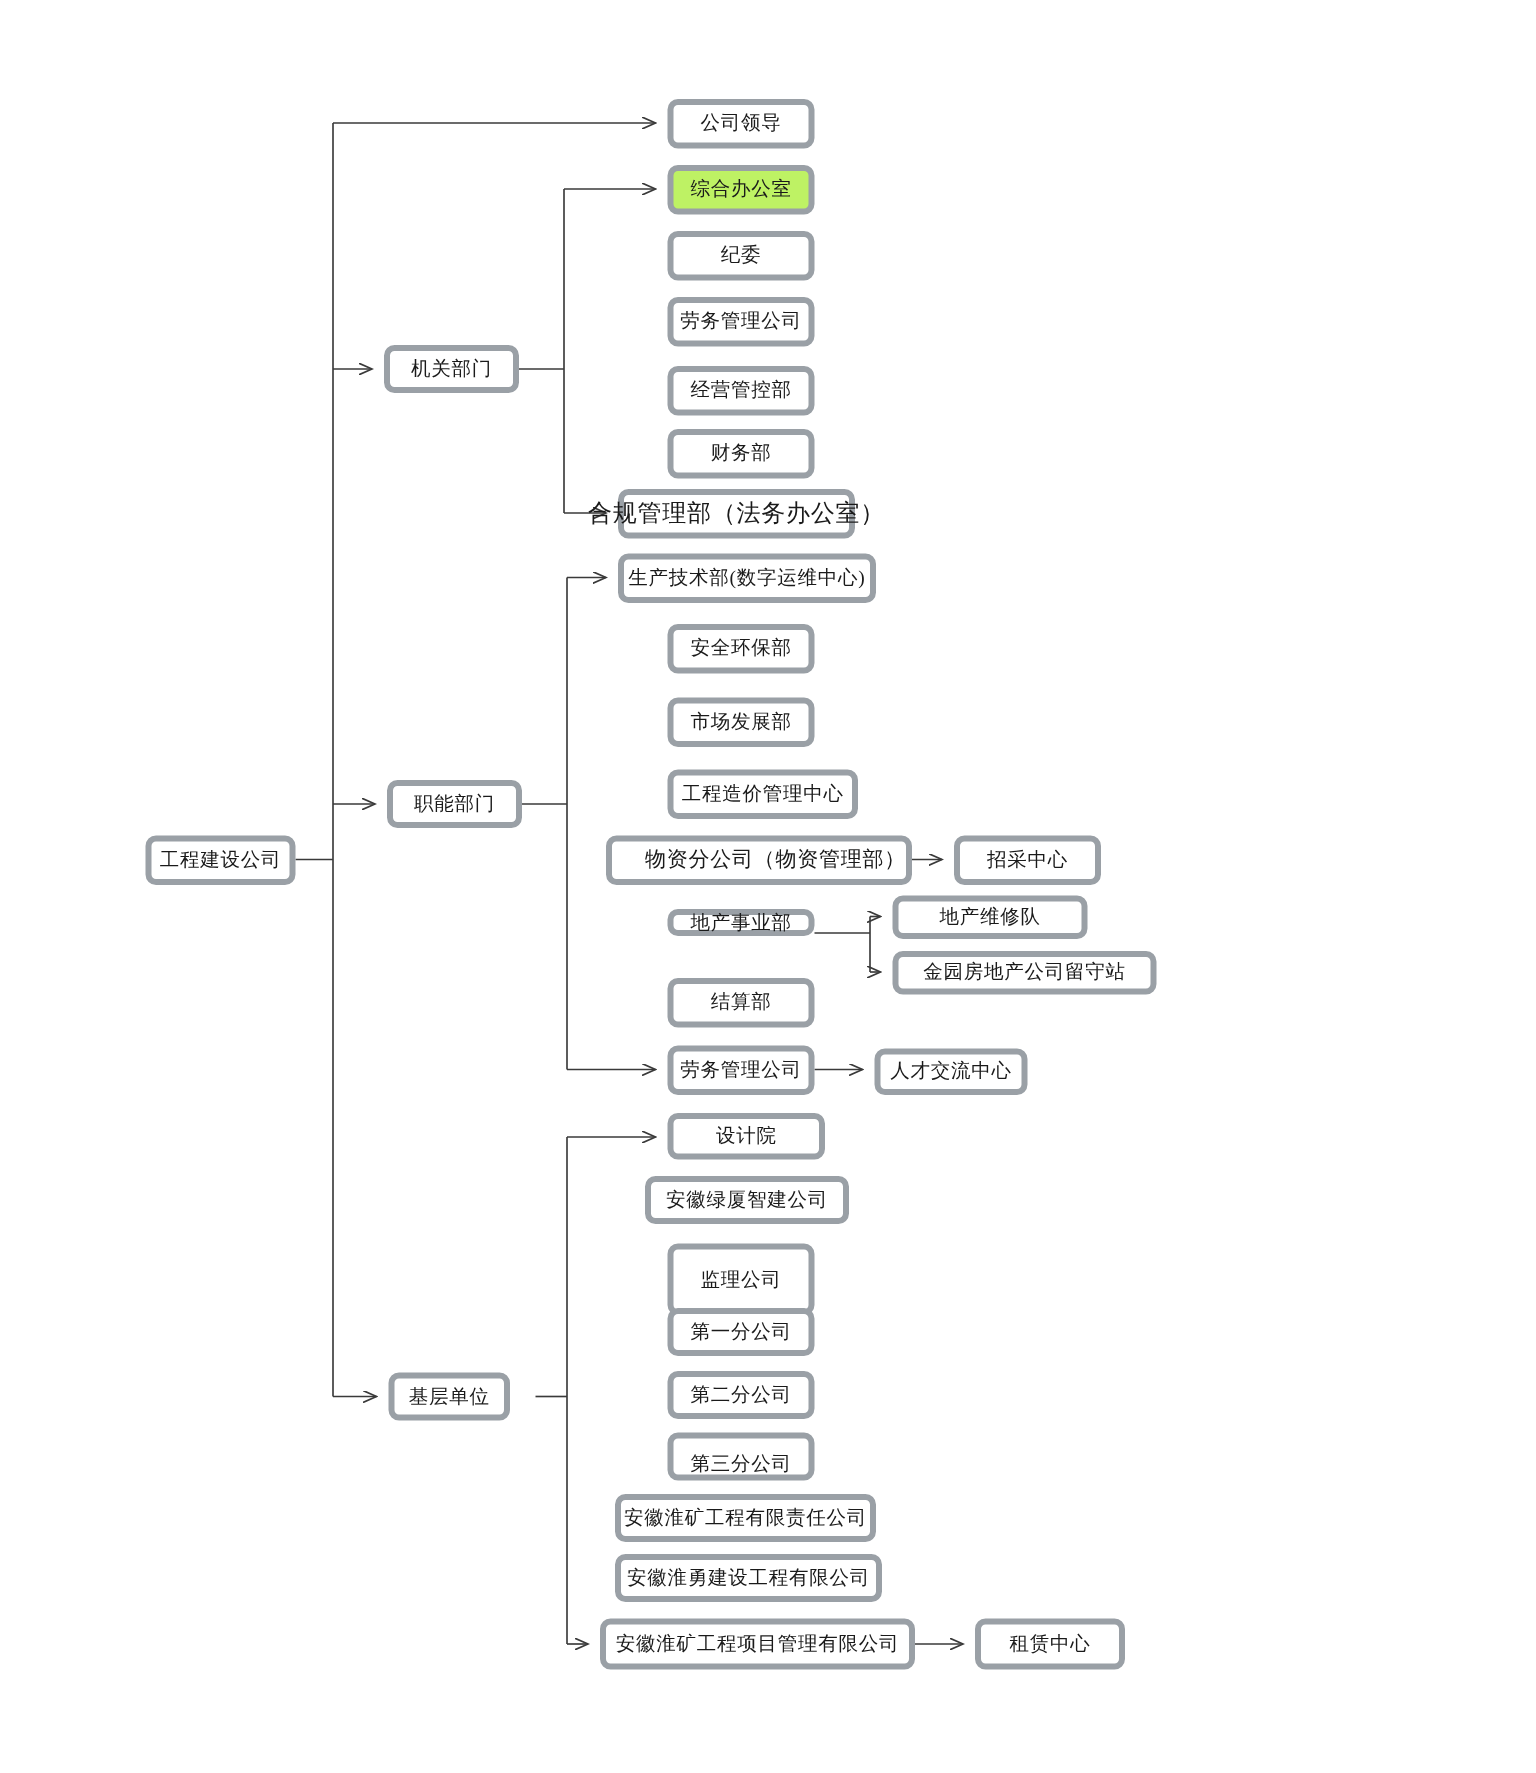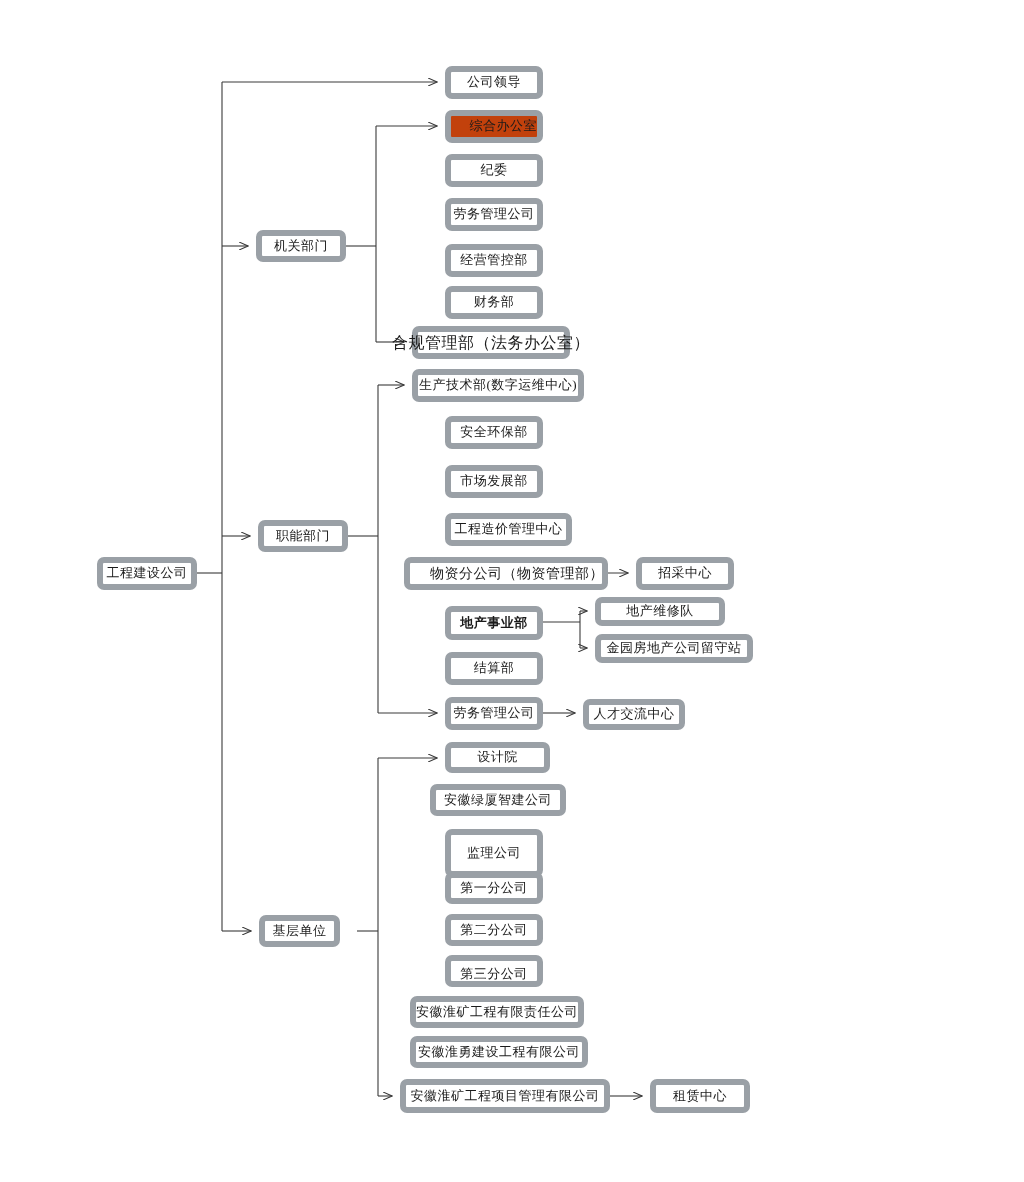--- a/index.html
+++ b/index.html
@@ -8,21 +8,21 @@
     background:#ffffff;
     font-family:"Liberation Serif","DejaVu Serif",serif;
     position:relative;
     overflow:hidden;
   }
   #chart-root{position:absolute;left:0;top:0;width:1024px;height:1182px;}
   #connectors{position:absolute;left:0;top:0;width:1024px;height:1182px;}
   .node{
     position:absolute;
     box-sizing:border-box;
-    border:6px solid #701a75;
+    border:4px solid #701a75;
     border-radius:7px;
     background:#ffffff;
     color:#1a1a1a;
     display:flex;
     align-items:center;
     justify-content:center;
     text-align:center;
     line-height:1.1;
     white-space:nowrap;
     letter-spacing:0.5px;
@@ -92,21 +92,21 @@
     <span class="node-label">职能部门</span>
   </div>
   <div class="node" id="n-level2_c" style="left: 259px; top: 915px; width: 81px; height: 32px; font-size: 13px; border-color: rgb(154, 160, 166); background: rgb(255, 255, 255); color: rgb(26, 26, 26); border-radius: 7px;">
     <span class="node-label">基层单位</span>
   </div>
 
   <div class="node" id="n-gs1" style="left: 445px; top: 66px; width: 98px; height: 33px; font-size: 13px; border-color: rgb(154, 160, 166); background: rgb(255, 255, 255); color: rgb(26, 26, 26); border-radius: 7px;">
     <span class="node-label">公司领导</span>
   </div>
 
-  <div class="node" id="n-jg1" style="left: 445px; top: 110px; width: 98px; height: 33px; font-size: 13px; border-color: rgb(154, 160, 166); background: #c2410c; color: rgb(26, 26, 26); border-radius: 7px; justify-content: flex-end;">
+  <div class="node" id="n-jg1" style="left: 445px; top: 110px; width: 98px; height: 33px; font-size: 13px; border-color: rgb(154, 160, 166); background: #bef264; color: rgb(26, 26, 26); border-radius: 7px;">
     <span class="node-label">综合办公室</span>
   </div>
   <div class="node" id="n-jg2" style="left: 445px; top: 154px; width: 98px; height: 33px; font-size: 13px; border-color: rgb(154, 160, 166); background: rgb(255, 255, 255); color: rgb(26, 26, 26); border-radius: 7px; text-align: center;">
     <span class="node-label">纪委</span>
   </div>
   <div class="node" id="n-jg3" style="left: 445px; top: 198px; width: 98px; height: 33px; font-size: 13px; border-color: rgb(154, 160, 166); background: rgb(255, 255, 255); color: rgb(26, 26, 26); border-radius: 7px;">
     <span class="node-label">劳务管理公司</span>
   </div>
   <div class="node" id="n-jg4" style="left: 445px; top: 244px; width: 98px; height: 33px; font-size: 13px; border-color: rgb(154, 160, 166); background: rgb(255, 255, 255); color: rgb(26, 26, 26); border-radius: 7px;">
     <span class="node-label">经营管控部</span>
@@ -126,37 +126,37 @@
   </div>
   <div class="node" id="n-zn3" style="left: 445px; top: 465px; width: 98px; height: 33px; font-size: 13px; border-color: rgb(154, 160, 166); background: rgb(255, 255, 255); color: rgb(26, 26, 26); border-radius: 7px;">
     <span class="node-label">市场发展部</span>
   </div>
   <div class="node" id="n-zn4" style="left: 445px; top: 513px; width: 127px; height: 33px; font-size: 13px; border-color: rgb(154, 160, 166); background: rgb(255, 255, 255); color: rgb(26, 26, 26); border-radius: 7px;">
     <span class="node-label">工程造价管理中心</span>
   </div>
   <div class="node" id="n-zn5" style="left: 404px; top: 557px; width: 204px; height: 33px; font-size: 14px; border-color: rgb(154, 160, 166); background: rgb(255, 255, 255); color: rgb(26, 26, 26); border-radius: 7px; padding-left: 22px;">
     <span class="node-label">物资分公司（物资管理部）</span>
   </div>
-  <div class="node" id="n-zn6" style="left: 445px; top: 606px; width: 98px; height: 34px; font-size: 13px; border-color: rgb(154, 160, 166); background: rgb(255, 255, 255); color: rgb(26, 26, 26); border-radius: 7px; font-weight: bold;">
+  <div class="node" id="n-zn6" style="left: 445px; top: 606px; width: 98px; height: 18px; font-size: 13px; border-color: rgb(154, 160, 166); background: rgb(255, 255, 255); color: rgb(26, 26, 26); border-radius: 7px;">
     <span class="node-label">地产事业部</span>
   </div>
   <div class="node" id="n-zn7" style="left: 445px; top: 652px; width: 98px; height: 33px; font-size: 13px; border-color: rgb(154, 160, 166); background: rgb(255, 255, 255); color: rgb(26, 26, 26); border-radius: 7px;">
     <span class="node-label">结算部</span>
   </div>
   <div class="node" id="n-zn8" style="left: 445px; top: 697px; width: 98px; height: 33px; font-size: 13px; border-color: rgb(154, 160, 166); background: rgb(255, 255, 255); color: rgb(26, 26, 26); border-radius: 7px;">
     <span class="node-label">劳务管理公司</span>
   </div>
 
   <div class="node" id="n-zn5a" style="left: 636px; top: 557px; width: 98px; height: 33px; font-size: 13px; border-color: rgb(154, 160, 166); background: rgb(255, 255, 255); color: rgb(26, 26, 26); border-radius: 7px;">
     <span class="node-label">招采中心</span>
   </div>
   <div class="node" id="n-zn6a" style="left: 595px; top: 597px; width: 130px; height: 29px; font-size: 13px; border-color: rgb(154, 160, 166); background: rgb(255, 255, 255); color: rgb(26, 26, 26); border-radius: 7px;">
     <span class="node-label">地产维修队</span>
   </div>
-  <div class="node" id="n-zn6b" style="left: 595px; top: 634px; width: 158px; height: 29px; font-size: 13px; border-color: rgb(154, 160, 166); background: rgb(255, 255, 255); color: rgb(26, 26, 26); border-radius: 7px;">
+  <div class="node" id="n-zn6b" style="left: 595px; top: 634px; width: 176px; height: 29px; font-size: 13px; border-color: rgb(154, 160, 166); background: rgb(255, 255, 255); color: rgb(26, 26, 26); border-radius: 7px;">
     <span class="node-label">金园房地产公司留守站</span>
   </div>
   <div class="node" id="n-zn8a" style="left: 583px; top: 699px; width: 102px; height: 31px; font-size: 13px; border-color: rgb(154, 160, 166); background: rgb(255, 255, 255); color: rgb(26, 26, 26); border-radius: 7px;">
     <span class="node-label">人才交流中心</span>
   </div>
 
   <div class="node" id="n-jc1" style="left: 445px; top: 742px; width: 105px; height: 31px; font-size: 13px; border-color: rgb(154, 160, 166); background: rgb(255, 255, 255); color: rgb(26, 26, 26); border-radius: 7px;">
     <span class="node-label">设计院</span>
   </div>
   <div class="node" id="n-jc2" style="left: 430px; top: 784px; width: 136px; height: 32px; font-size: 13px; border-color: rgb(154, 160, 166); background: rgb(255, 255, 255); color: rgb(26, 26, 26); border-radius: 7px;">

